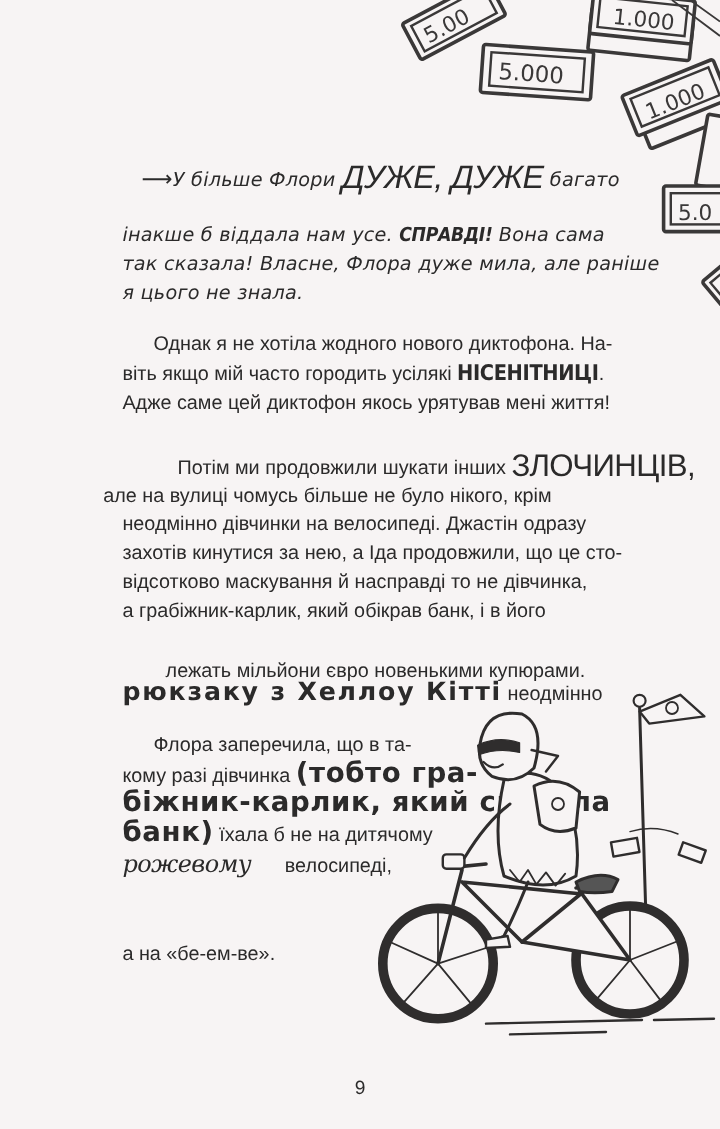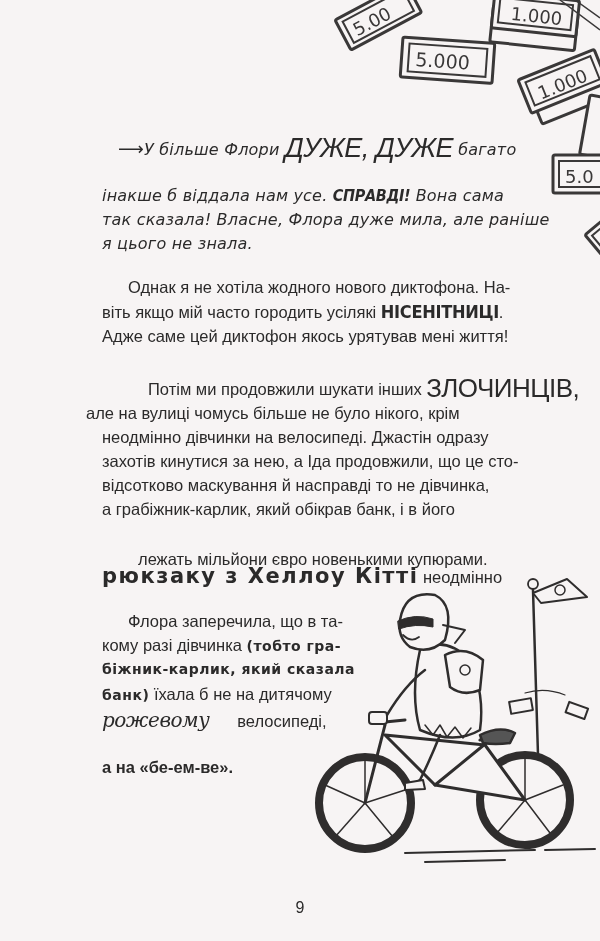--- a/index.html
+++ b/index.html
@@ -24,21 +24,21 @@
       font-size: 27px; letter-spacing: -0.5px; font-weight: normal;
       vertical-align: -2px;
     }
     .bold-block {
       font-family: "DejaVu Sans", sans-serif;
       font-weight: bold; font-size: 16px; letter-spacing: -0.3px;
       font-stretch: condensed;
     }
     .bold-round {
       font-family: "DejaVu Sans", sans-serif;
-      font-weight: bold; font-size: 14px; letter-spacing: 0.5px;
+      font-weight: bold; font-size: 23px; letter-spacing: 0.5px;
     }
     .bold-round-big {
       font-family: "DejaVu Sans", sans-serif;
       font-weight: bold; font-size: 21px; letter-spacing: 1.5px;
     }
     .script {
       font-family: "DejaVu Serif", serif; font-style: italic;
       font-size: 20px; letter-spacing: -0.5px;
     }
     .arrow { font-family: "DejaVu Sans", sans-serif; font-size: 18px; }
@@ -133,21 +133,21 @@
   <div class="line" style="left:102px; top:634px;">
     <span>кому разі дівчинка </span><span class="bold-round">(тобто гра-</span>
   </div>
   <div class="line bold-round" style="left:102px; top:658px;">біжник-карлик, який сказала</div>
   <div class="line" style="left:102px; top:683px;">
     <span class="bold-round">банк)</span><span> їхала б не на дитячому</span>
   </div>
   <div class="line" style="left:102px; top:709px;">
     <span class="script">рожевому</span><span style="display:inline-block; width:28px;"></span><span>велосипеді,</span>
   </div>
-  <div class="line" style="left:102px; top:756px;font-weight:bold;">а на «бе-ем-ве».</div>
+  <div class="line" style="left:102px; top:784px;">а на «бе-ем-ве».</div>
 
   <svg width="300" height="300" style="left:305px; top:575px;" viewBox="0 0 300 300">
     <g fill="none" stroke="#2f2d2d" stroke-linecap="round" stroke-linejoin="round">
 
       <line x1="228" y1="15" x2="233" y2="180" stroke-width="2.5"></line>
       <path d="M228 18 L262 4 L282 22 L236 28 Z" stroke-width="2" fill="#f7f4f4"></path>
       <circle cx="255" cy="15" r="5" stroke-width="1.5"></circle>
 
       <circle cx="228" cy="9" r="5" stroke-width="1.8"></circle>
 

